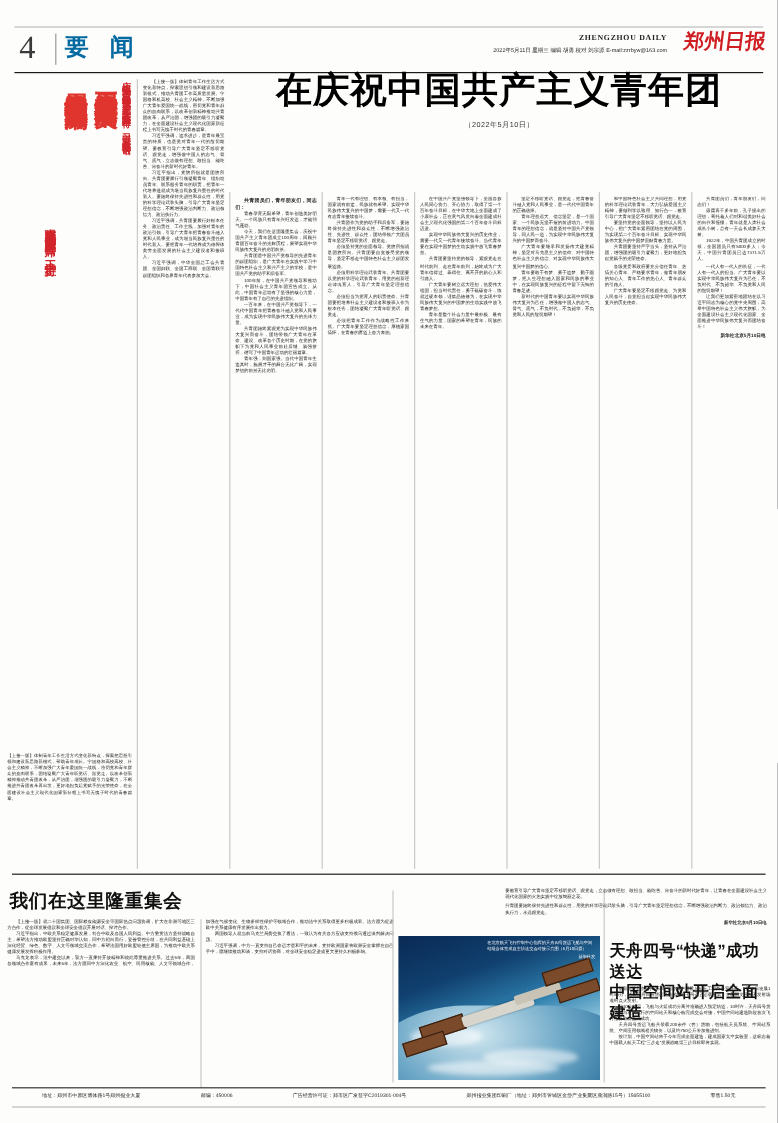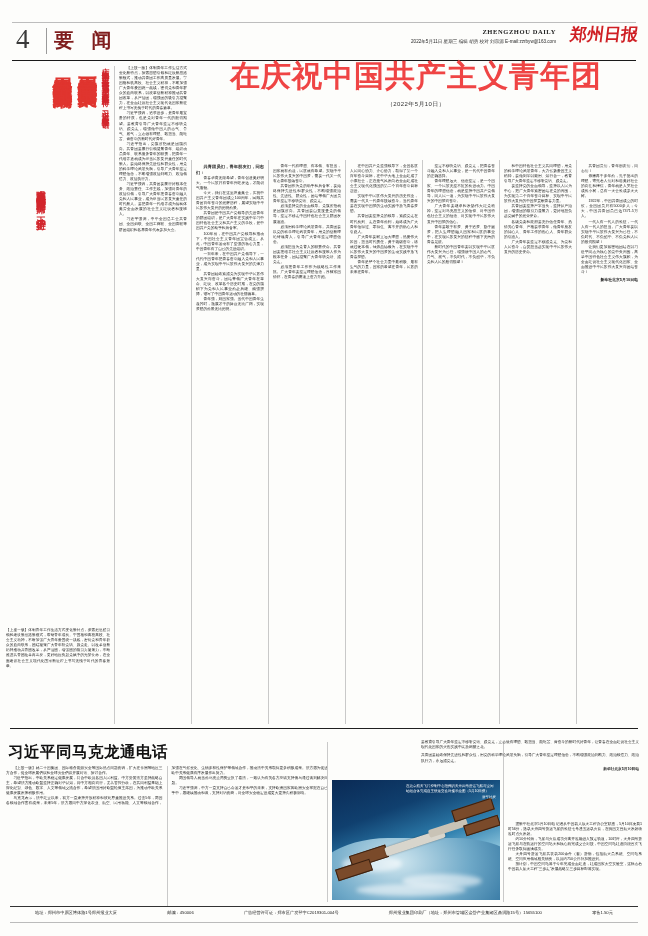--- a/index.html
+++ b/index.html
@@ -14,21 +14,21 @@
     border-bottom:1.6px solid #1a1a1a;
   }
   .mast-rule-top{position:absolute;left:0;top:-4px;width:100%;height:1px;background:#bdbdbd;}
   .pageno{
     position:absolute;left:4px;top:-2px;font-size:27px;line-height:30px;
     color:#3a3a3a;font-family:"Liberation Serif",serif;font-weight:400;
   }
   .pagediv{position:absolute;left:34px;top:2px;width:1px;height:26px;background:#9a9a9a;}
   .section-name{
     position:absolute;left:42px;top:1px;font-size:20px;line-height:26px;
-    letter-spacing:6px;color:#7f1d1d;font-weight:600;
+    letter-spacing:6px;color:#0369a1;font-weight:600;
   }
   .mast-right{position:absolute;right:0;top:0;text-align:right;}
   .daily-en{
     font-family:"Liberation Serif",serif;font-size:6.5px;font-weight:700;
     letter-spacing:.6px;color:#222;line-height:8px;
     position:absolute;right:80px;top:2px;white-space:nowrap;
   }
   .issue-line{
     position:absolute;right:80px;top:12px;font-size:4.6px;line-height:7px;
     color:#2a2a2a;white-space:nowrap;
@@ -64,21 +64,21 @@
 
   
   .lead-col{
     position:absolute;left:6px;top:628px;width:104px;height:104px;
     font-size:3.6px;line-height:5.1px;color:#222;text-align:justify;
   }
 
   
   .headwrap{position:absolute;left:196px;top:58px;width:440px;text-align:center;}
   .h-main{
-    font-size:30px;line-height:35px;font-weight:700;color:#ef4444;
+    font-size:30px;line-height:35px;font-weight:700;color:#000000;
     letter-spacing:1px;font-family:"Liberation Sans",sans-serif;
   }
   .h-date{font-size:6px;color:#333;margin-top:7px;letter-spacing:.4px;}
   .h-author{font-size:10px;font-weight:700;color:#111;margin-top:5px;letter-spacing:2px;}
 
   
   .colrule{position:absolute;background:#c9c9c9;width:1px;}
   .bodycol{
     position:absolute;font-size:3.7px;line-height:5.05px;color:#1c1c1c;
     text-align:justify;text-justify:inter-ideograph;overflow:hidden;
@@ -246,21 +246,21 @@
       <p>毋庸再千多年前，孔子提出的理想，寄托着人们对和谐美好社会的向往和憧憬，青年就是人类社会成长小树，总有一天会长成参天大树。</p>
       <p>1922年，中国共青团成立的时候，全国团员只有5000多人；今天，中国共青团员已达7371.5万人。</p>
       <p>一代人有一代人的长征，一代人有一代人的担当。广大青年要以实现中华民族伟大复兴为己任，不负时代、不负韶华、不负党和人民的殷切期望！</p>
       <p>让我们更加紧密地团结在以习近平同志为核心的党中央周围，高举中国特色社会主义伟大旗帜，为全面建设社会主义现代化国家、全面推进中华民族伟大复兴而团结奋斗！</p>
       <div class="sig">新华社北京5月10日电</div>
     </div>
 
   <div class="bot-divider"></div>
 
   <div class="bl-head">
-    <span>习近平同马克龙通电话</span>
+    <span>我们在这里隆重集会</span>
   </div>
   <div class="bl-body" id="blbody">
       <p>【上接一版】就二十国集团、国际粮食能源安全等国际热点问题协调，扩大在非洲等地区三方合作，促全球发展倡议和全球安全倡议开展对话、探讨合作。</p>
       <p>习近平指出，中欧关系稳定健康发展，符合中欧及各国人民利益。中方赞赏法方坚持战略自主，希望法方推动欧盟坚持正确对华认知，同中方相向而行，妥善管控分歧，在共同利益基础上深化经贸、绿色、数字、人文等领域交流合作，希望法国用好欧盟轮值主席国，为推动中欧关系健康发展发挥积极作用。</p>
       <p>马克龙表示，法中建交以来，双方一直秉持开放精神和彼此尊重推进关系。过去5年，两国各领域合作富有成果，未来5年，法方愿同中方深化农业、航空、民用核能、人文等领域合作，加强在气候变化、生物多样性保护等领域合作，推动法中关系取得更多积极成果。法方愿为促进欧中关系健康有序发展作出努力。</p>
       <p>两国领导人就当前乌克兰局势交换了看法，一致认为有关各方应该支持俄乌通过谈判解决问题。</p>
       <p>习近平强调，中方一直支持自己命运才是和平的未来，支持欧洲国家将欧洲安全掌握在自己手中，愿继续推动和谈，支持对话协商，对全球安全稳定进成更大更持久积极影响。</p>
     </div>
 
   <div class="mid-rule-v"></div>
@@ -282,20 +282,24 @@
     <div class="sat-body"></div>
     <div class="sat-body2"></div>
     <div class="panel" style="left:120px;top:24px;width:40px;height:10px;transform:rotate(-18deg);"></div>
     <div class="panel" style="left:132px;top:40px;width:34px;height:9px;transform:rotate(-18deg);"></div>
     <div class="capbox">
       <span>在北京航天飞行控制中心指挥的天舟四号货运飞船与空间站组合体完成自主快速交会对接示意图（5月10日摄）</span>
       <span class="credit">新华社发</span>
     </div>
   </div>
 
+  <div class="br-head">
+    <div>天舟四号“快递”成功送达</div>
+    <div>中国空间站开启全面建造</div>
+  </div>
   <div class="br-body" id="brbody">
       <p>据新华社北京5月10日电 记者从中国载人航天工程办公室获悉，5月10日凌晨1时56分，搭载天舟四号货运飞船的长征七号遥五运载火箭，在我国文昌航天发射场准时点火发射。</p>
       <p>约10分钟后，飞船与火箭成功分离并准确进入预定轨道，10时许，天舟四号货运飞船与在轨运行的空间站天和核心舱完成交会对接，中国空间站建造阶段首次飞行任务取得圆满成功。</p>
       <p>天舟四号货运飞船共装载200余件（套）货物，包括航天员系统、空间站系统、空间应用领域相关物资，以及约750公斤补加推进剂。</p>
       <p>按计划，中国空间站将于今年完成全面建造，建成国家太空实验室，这标志着中国载人航天工程“三步走”发展战略第三步目标即将实现。</p>
     </div>
 
   <div class="footrule"></div>
   <div class="footer">
     <span>地址：郑州市中原区博体路1号郑州报业大厦</span>

